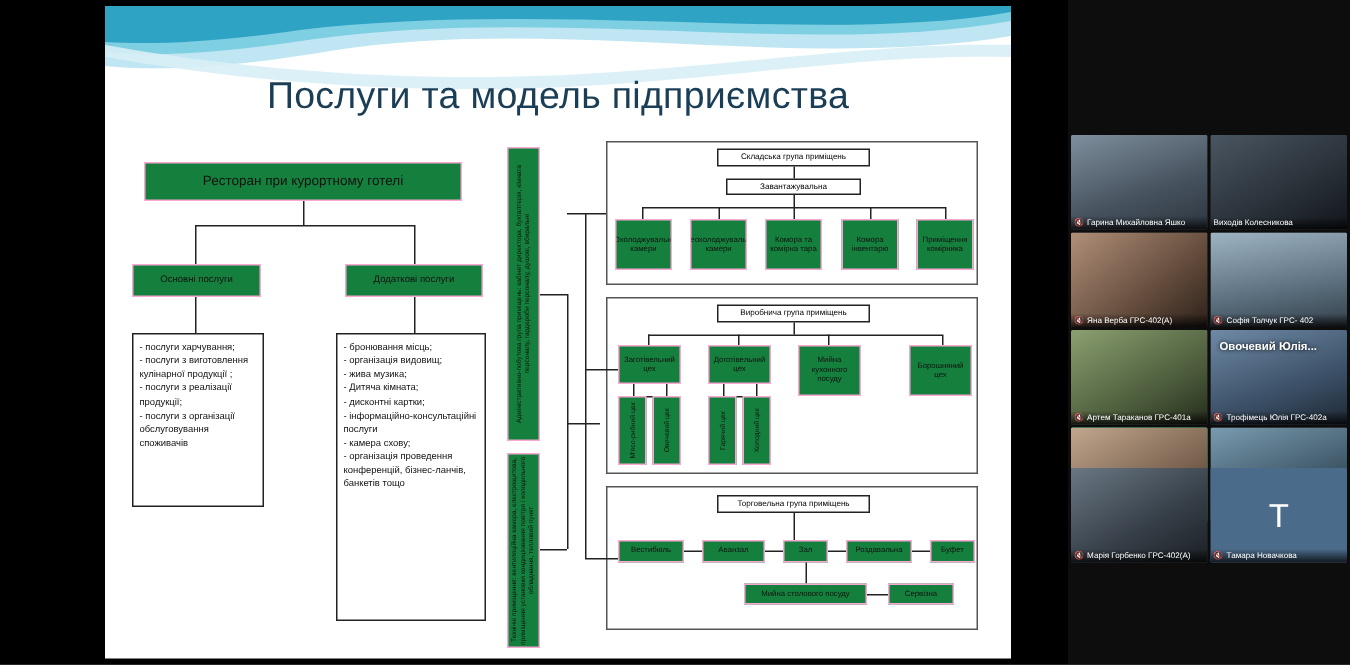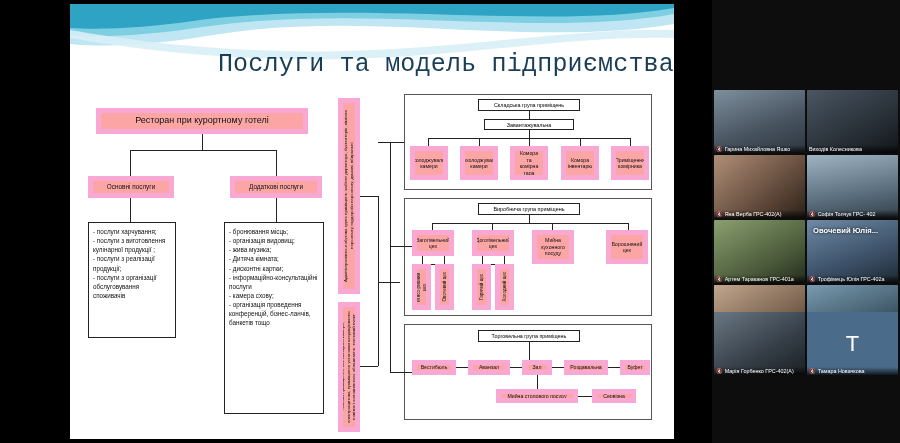--- a/index.html
+++ b/index.html
@@ -34,37 +34,37 @@
   .slide-bg-wave {
     position: absolute;
     left: 0; top: 0;
     width: 604px; height: 74px;
     overflow: hidden;
   }
   .slide-title {
     position: absolute;
     left: 0; top: 46px;
     width: 604px;
-    text-align: right;
+    text-align: center;
     font-size: 25px;
     color: #1b3e57;
-    font-family: Liberation Mono, monospace;
+    font-family: Liberation Sans, sans-serif;
     letter-spacing: 0.2px;
   }
   .diagram {
     position: absolute;
     left: 12px; top: 82px;
     width: 580px; height: 348px;
     background: #fff;
   }
 
   .box {
     position: absolute;
-    border: 5px solid #f9a8d4;
-    background: #fca5a5;
+    border: 1px solid #f9a8d4;
+    background: #15803d;
     color: #111;
     font-size: 5.2px;
     line-height: 1.25;
     display: flex;
     align-items: center;
     justify-content: center;
     text-align: center;
     padding: 1px 2px;
     overflow: hidden;
   }

